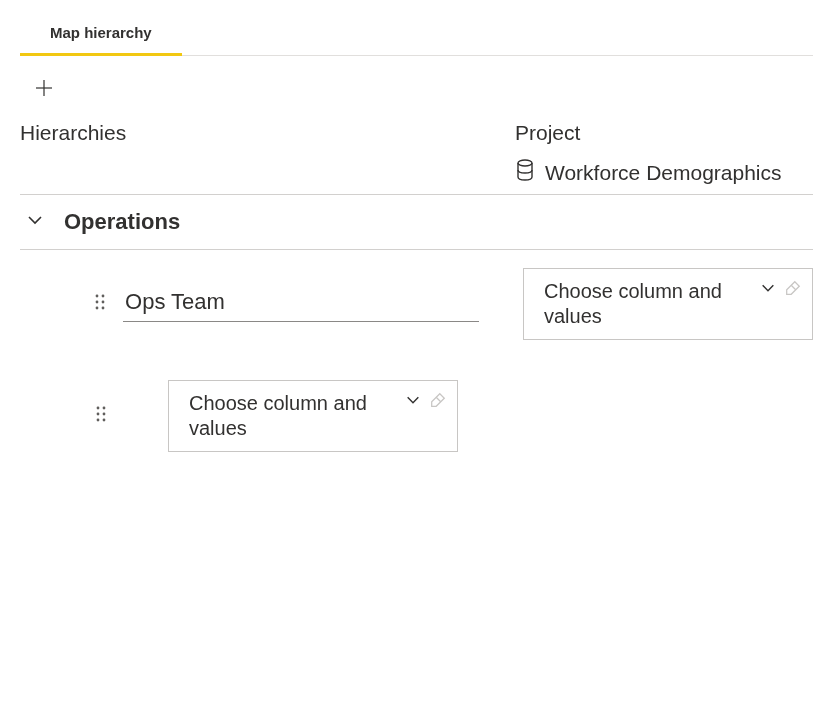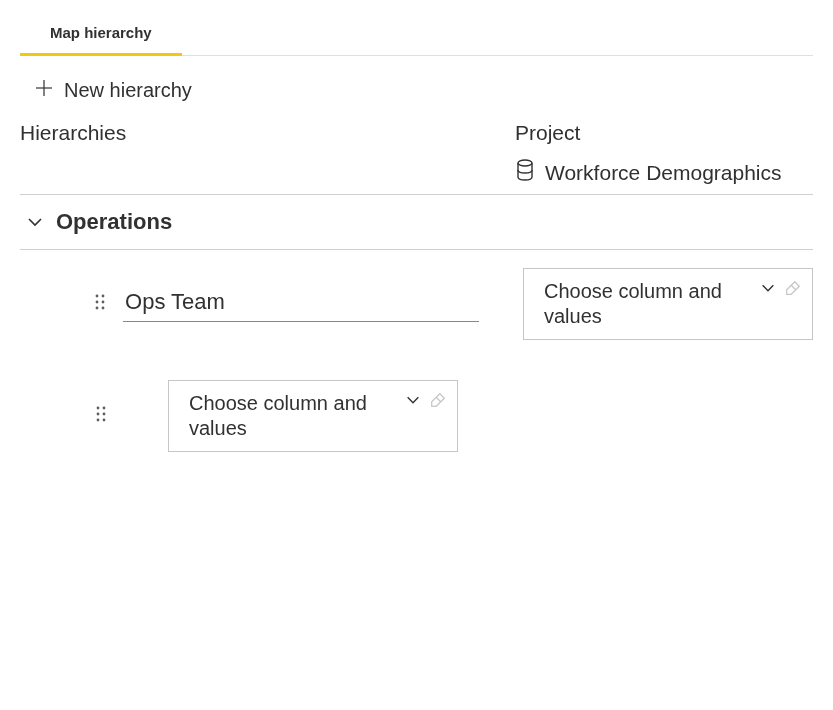--- a/index.html
+++ b/index.html
@@ -80,22 +80,22 @@
     }
 
     
     .hr-line {
       border: none;
       border-top: 1px solid #d2d0ce;
       margin: 0;
     }
     .group-header {
       display: flex;
-      align-items: flex-end;
-      gap: 12px;
+      align-items: center;
+      gap: 20px;
       padding: 14px 6px;
       cursor: pointer;
     }
     .group-title {
       font-size: 22px;
       font-weight: 600;
     }
 
     
     .items {
@@ -169,21 +169,20 @@
   </div>
 
   
   <div class="new-hierarchy">
     <span class="plus-icon">
       <svg width="20" height="20" viewBox="0 0 20 20" stroke="#323130" stroke-width="1.2" fill="none">
         <line x1="10" y1="2" x2="10" y2="18"></line>
         <line x1="2" y1="10" x2="18" y2="10"></line>
       </svg>
     </span>
-    <span>New hierarchy</span>
   </div>
 
   
   <div class="columns-header">
     <div class="col-left">
       <div class="col-title">Hierarchies</div>
     </div>
     <div class="col-right">
       <div class="col-title">Project</div>
       <div class="dataset-row">

